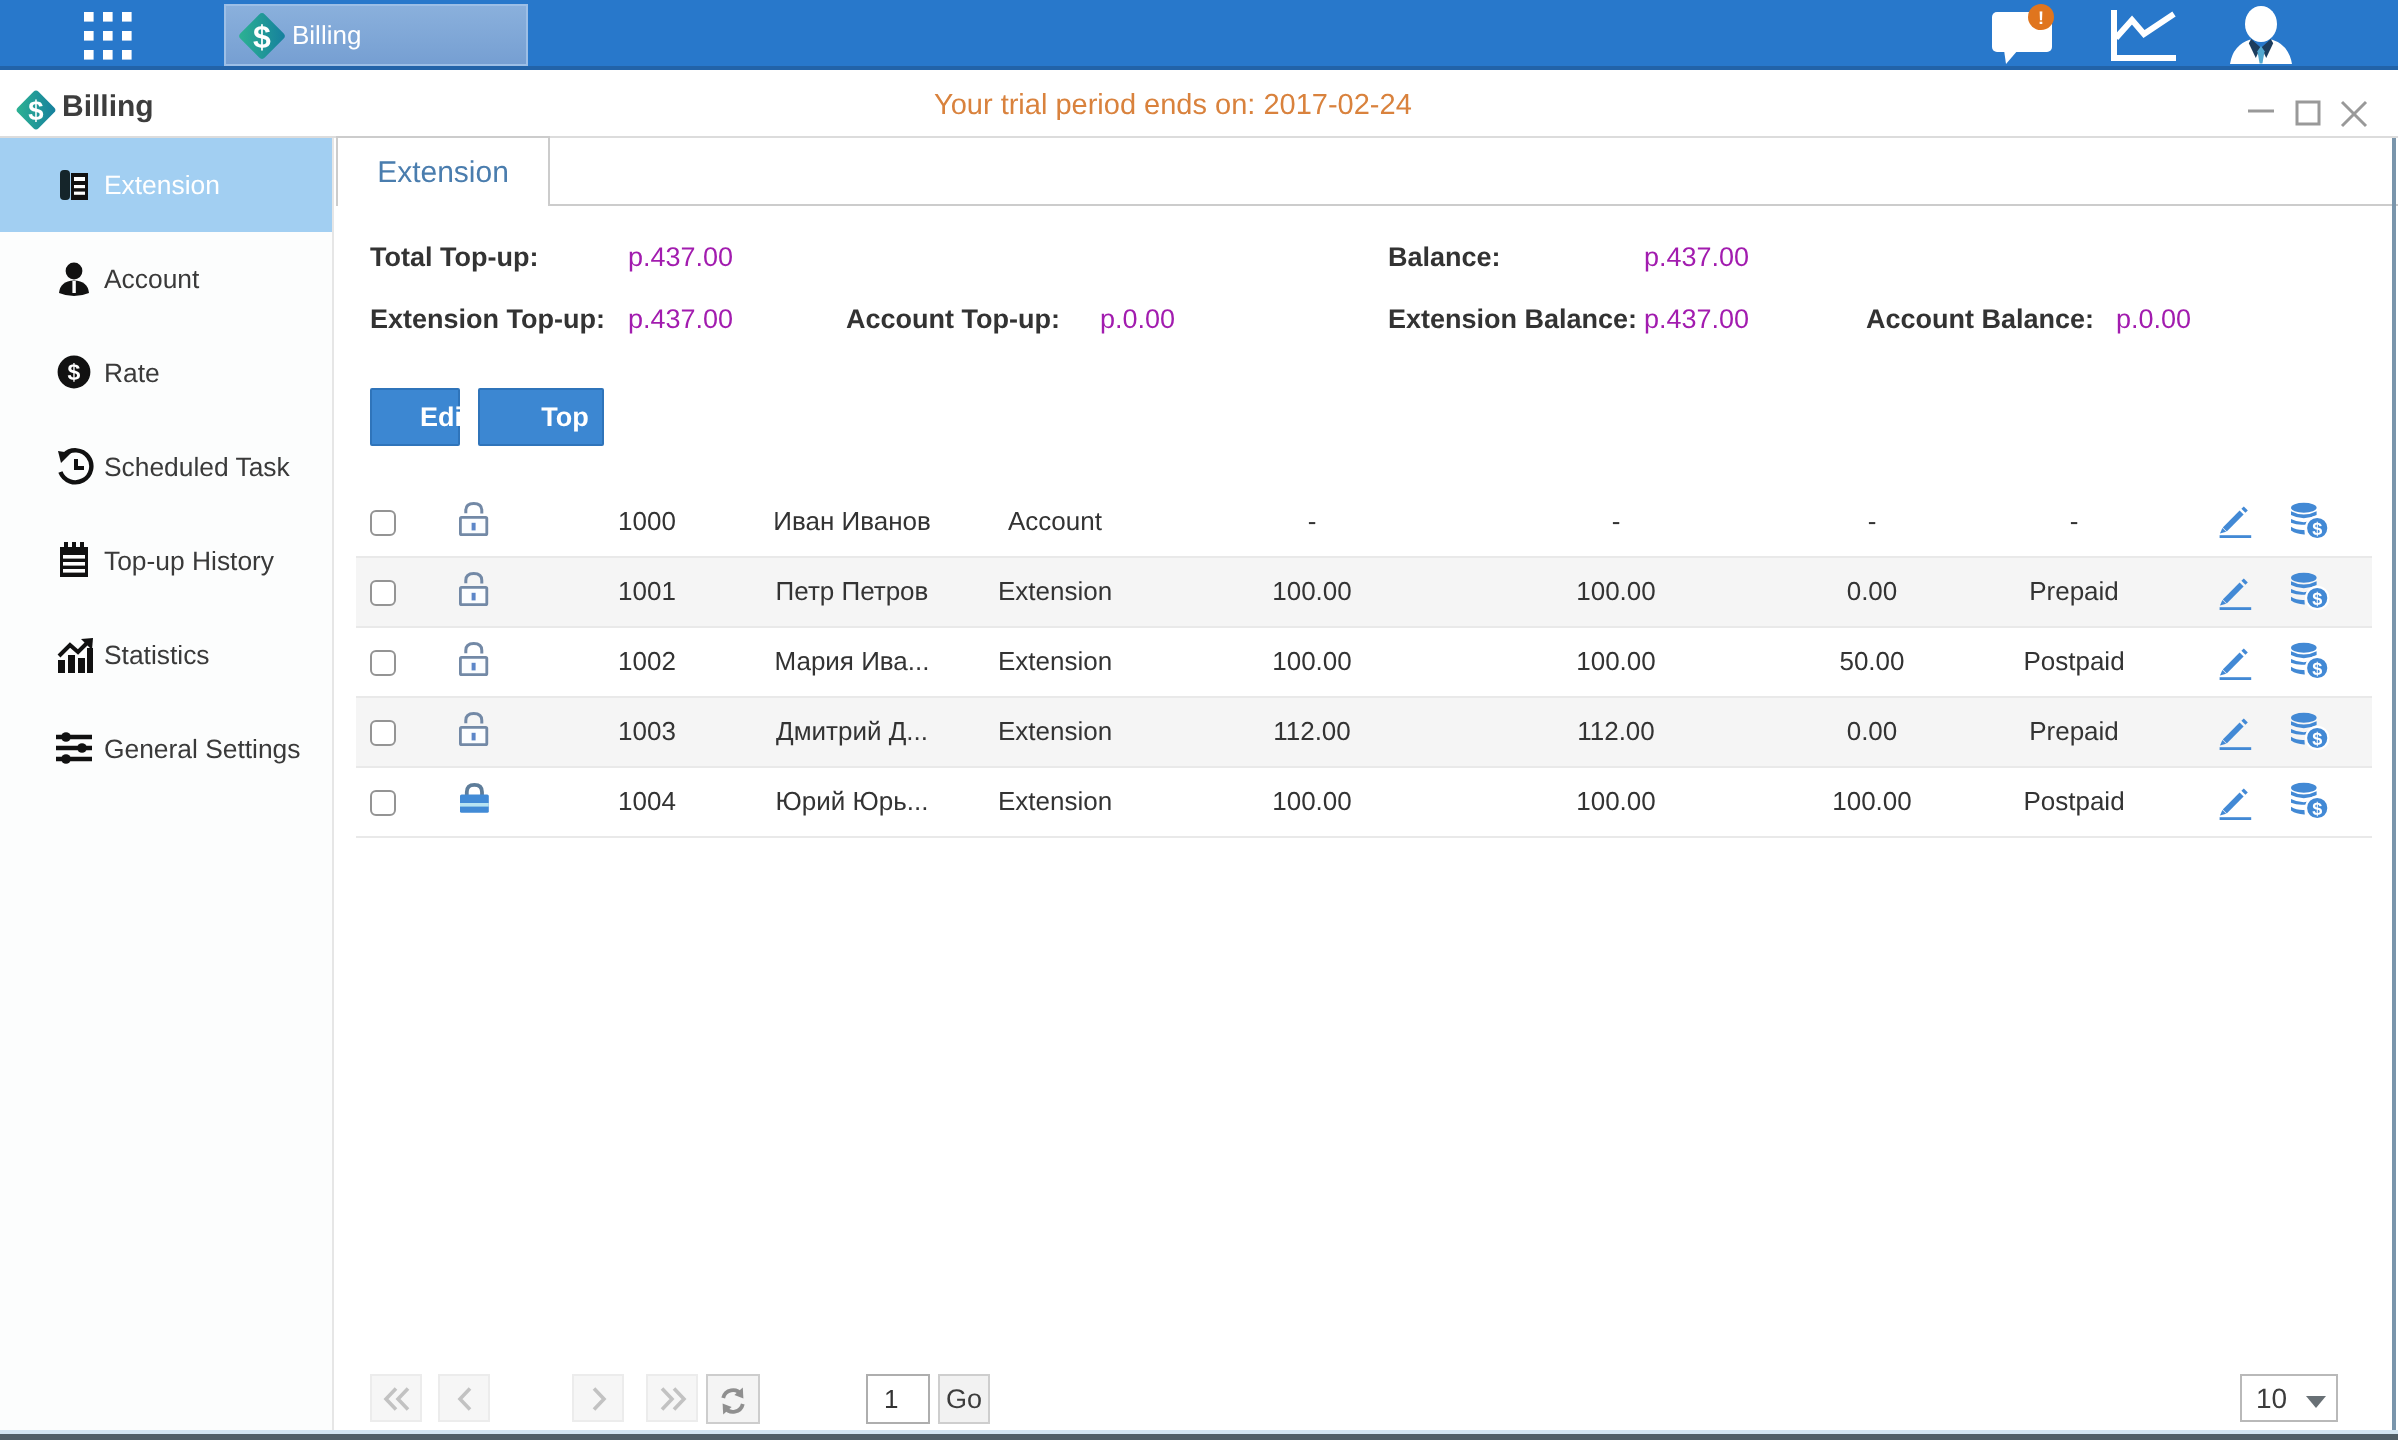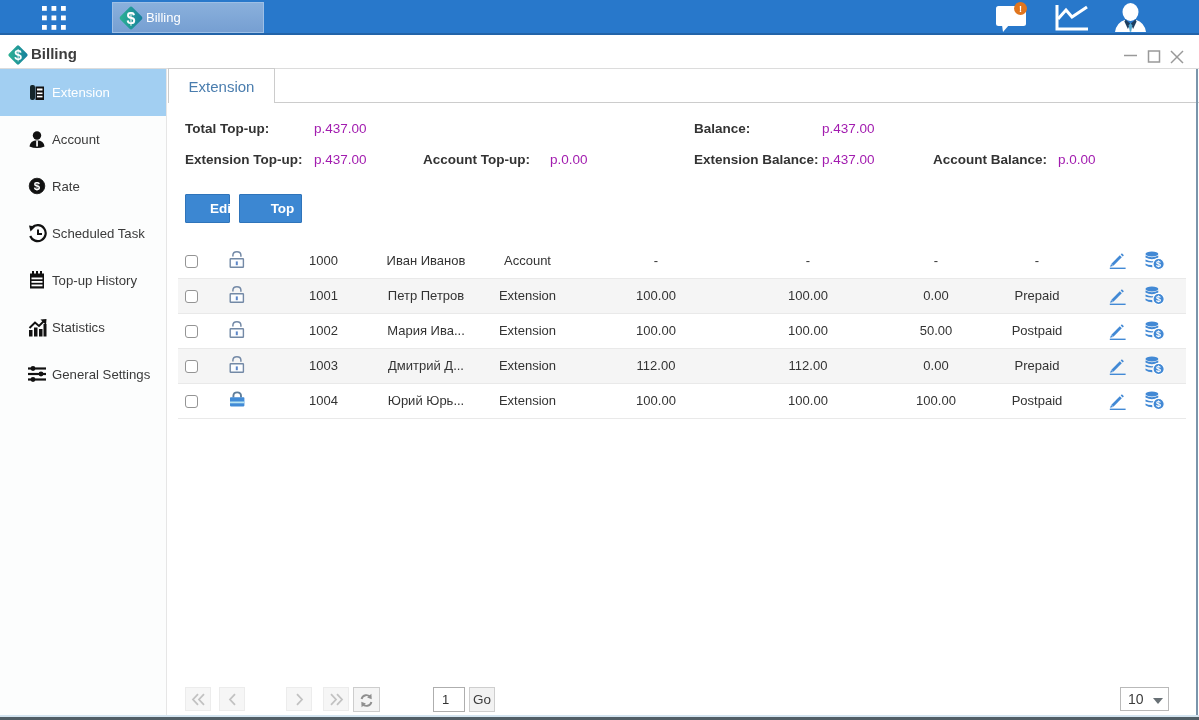--- a/index.html
+++ b/index.html
@@ -142,20 +142,21 @@
     <defs>
         <linearGradient id="dg2" x1="0" y1="1" x2="1" y2="0">
       <stop offset="0" stop-color="#2db392"></stop>
           <stop offset="1" stop-color="#157e9e"></stop>
     </linearGradient>
       </defs>
     <rect x="4" y="4" width="16" height="16" rx="2" transform="rotate(45 12 12)" fill="url(#dg2)"></rect>
     <text x="12" y="17.5" font-size="15" font-weight="bold" fill="#fff" text-anchor="middle" font-family="Liberation Sans">$</text>
   </svg>
   <span id="apptitle">Billing</span>
+  <span id="trial">Your trial period ends on: 2017-02-24</span>
   <svg id="wctl" width="70" height="20" viewBox="0 0 70 20">
     <line x1="0" y1="9.5" x2="13" y2="9.5" stroke="#999" stroke-width="1.5"></line>
     <rect x="24.5" y="5" width="11" height="11" fill="none" stroke="#999" stroke-width="1.5"></rect>
     <line x1="47" y1="5" x2="59" y2="17" stroke="#999" stroke-width="1.5"></line>
     <line x1="59" y1="5" x2="47" y2="17" stroke="#999" stroke-width="1.5"></line>
   </svg>
 </div>
 
 <div class="abs" id="sidebar">
   <div class="mitem sel" style="top:0">

